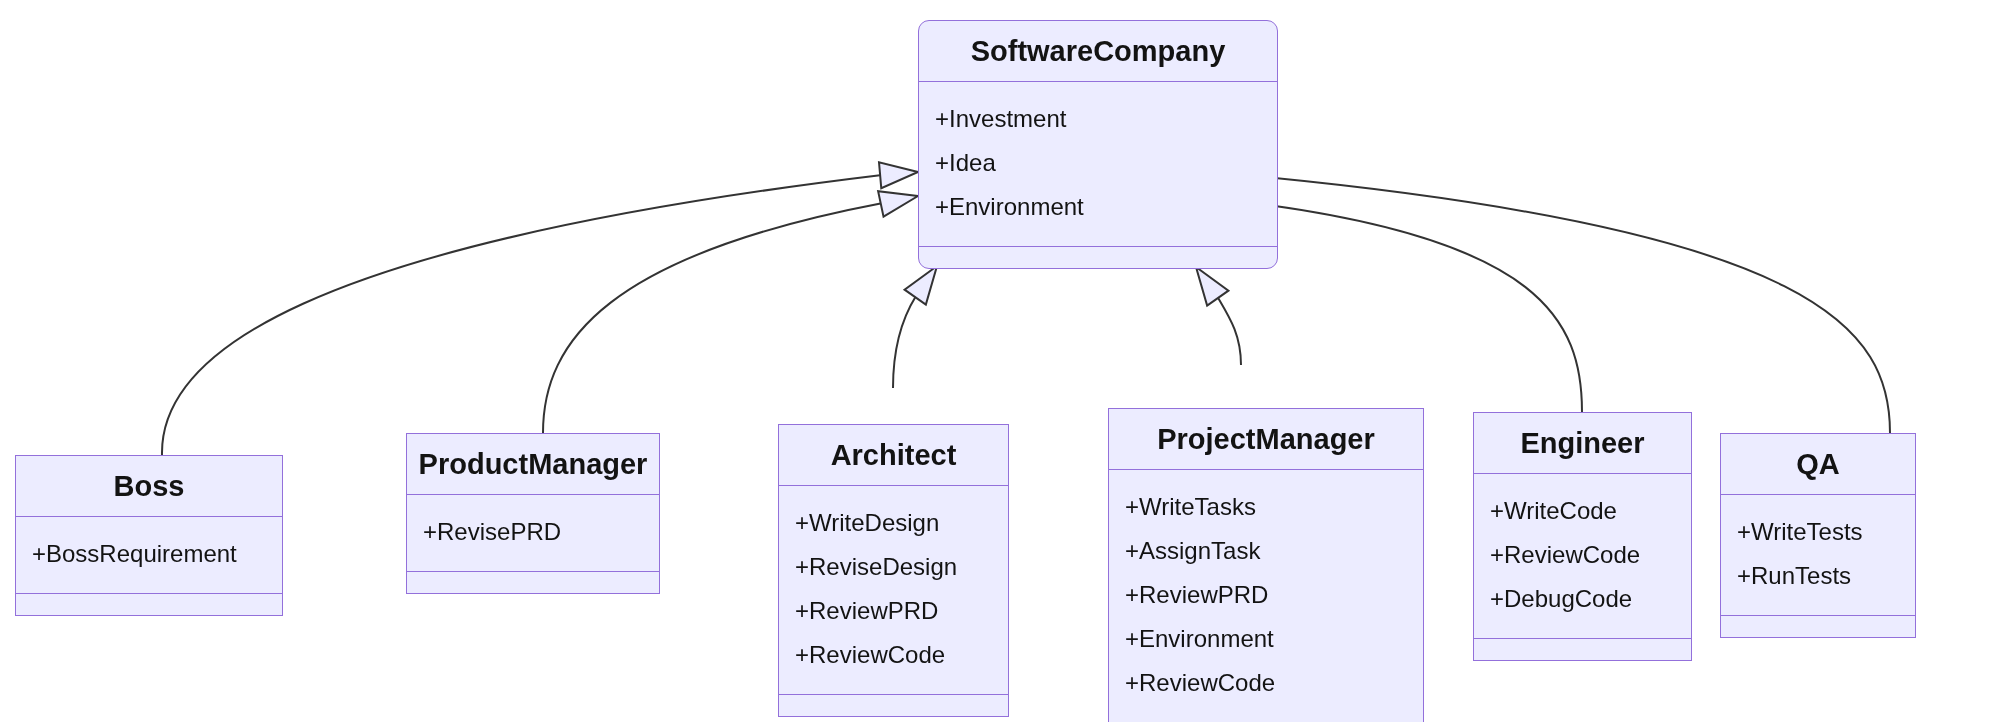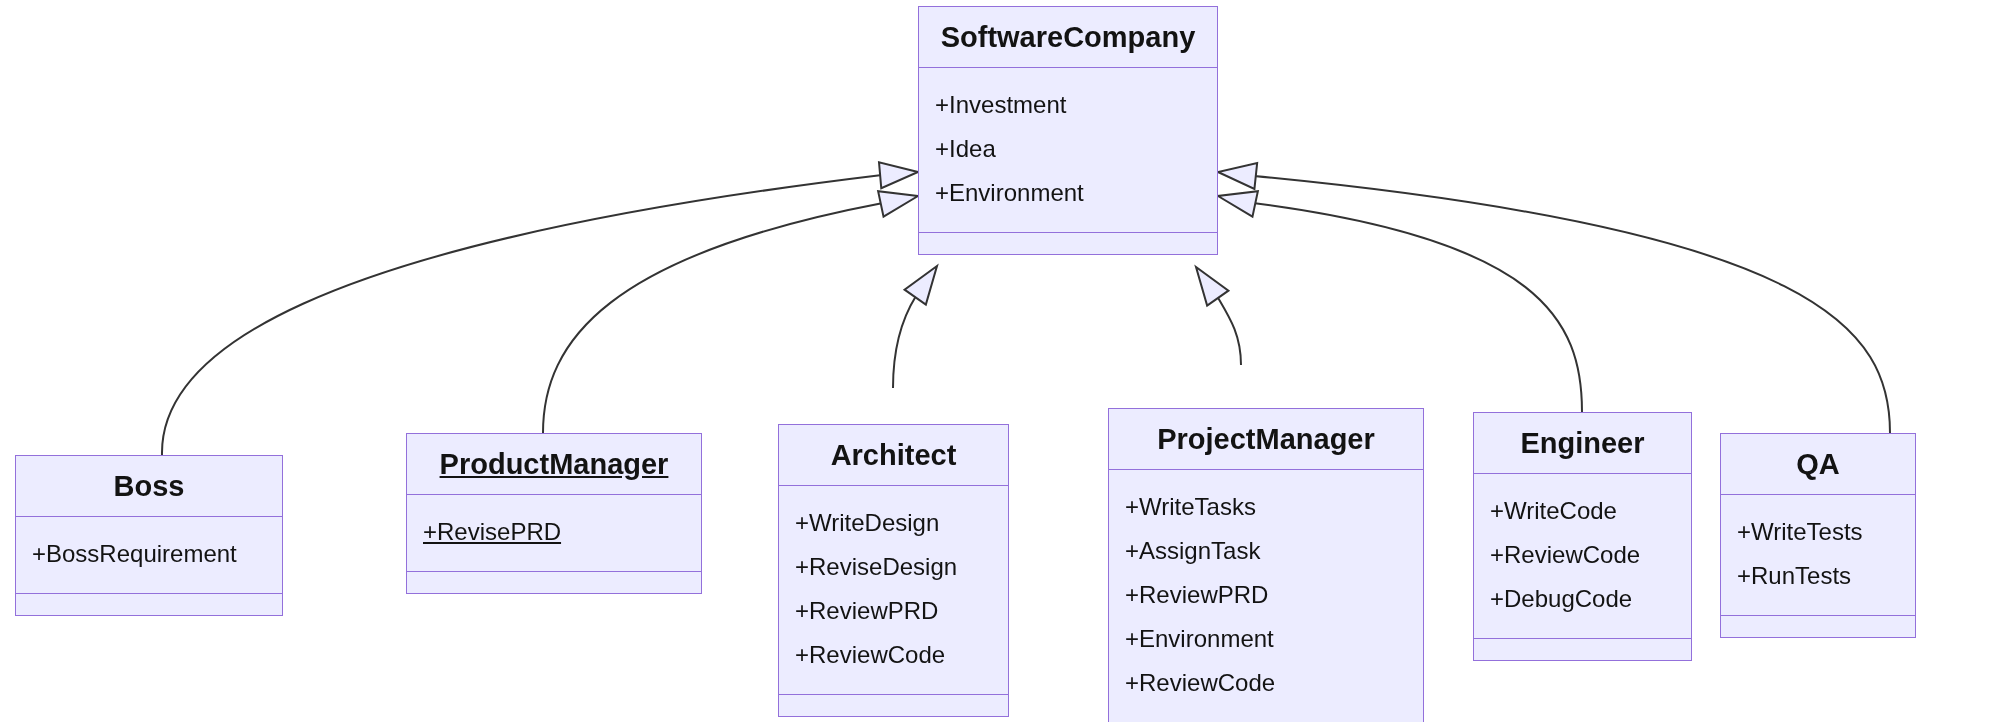--- a/index.html
+++ b/index.html
@@ -38,23 +38,23 @@
   .member {
     font-size: 24px;
     line-height: 44px;
     white-space: nowrap;
   }
   .uml-methods {
     height: 21px;
     border-top: 1.5px solid #9370DB;
   }
   
-  #cls-software-company { left: 918px;  top: 6px;  width: 300px; }
+  #cls-software-company { left: 918px;  top: 20px;  width: 360px; border-radius: 11px; }
   #cls-boss             { left: 15px;   top: 455px; width: 268px; }
-  #cls-product-manager  { left: 406px;  top: 433px; width: 296px; text-decoration: underline; }
+  #cls-product-manager  { left: 406px;  top: 433px; width: 254px; }
   #cls-architect        { left: 778px;  top: 388px; width: 231px; margin-top: 36px; }
   #cls-project-manager  { left: 1108px; top: 376px; width: 316px; margin-top: 32px; }
   #cls-engineer         { left: 1473px; top: 412px; width: 219px; }
   #cls-qa               { left: 1720px; top: 433px; width: 196px; }
 </style>
 </head>
 <body>
 
 <div class="canvas">
 

